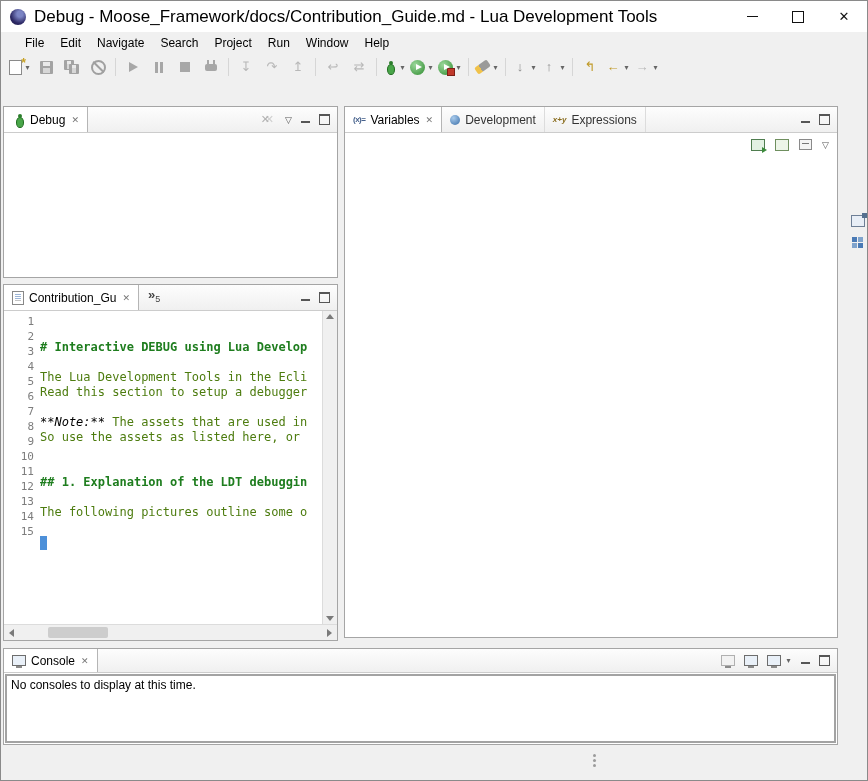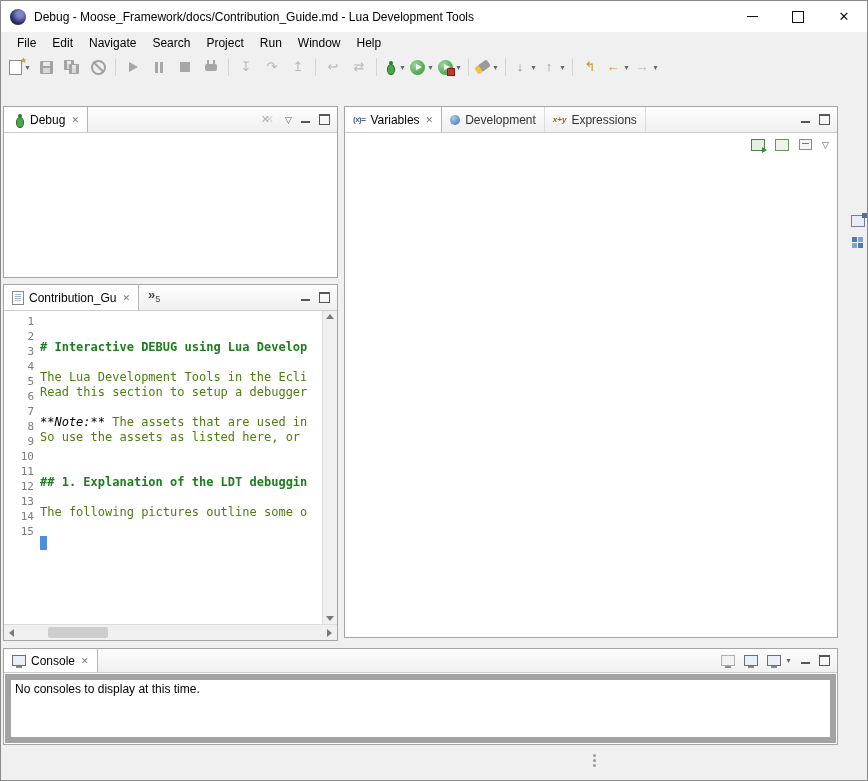--- a/index.html
+++ b/index.html
@@ -8,29 +8,29 @@
     font-family:"Liberation Sans",sans-serif;font-size:12px;color:#000;
     background:#e8e8e8;overflow:hidden;
   }
   .window{position:relative;width:868px;height:781px;box-sizing:border-box;
     border:1px solid #8a8a8a;background:#f0f0f0;overflow:hidden;}
 
   
   .titlebar{height:31px;background:#ffffff;display:flex;align-items:center;padding-left:9px;}
   .app-icon{width:16px;height:16px;border-radius:50%;flex:0 0 16px;
     background:radial-gradient(circle at 62% 32%, #7b84c4 0 20%, #2e2a66 62%, #191641);margin-right:8px;}
-  .title-text{font-size:12px;white-space:nowrap;}
+  .title-text{font-size:17px;white-space:nowrap;}
   .win-controls{margin-left:auto;display:flex;height:31px;}
   .win-btn{width:46px;display:flex;align-items:center;justify-content:center;}
   .min-bar{width:11px;height:1px;background:#111;display:block;}
   .max-box{width:10px;height:10px;border:1px solid #111;display:block;}
   .close-glyph{font-size:13px;color:#111;}
 
   
-  .menubar{height:21px;display:flex;align-items:center;padding-left:8px;background:#f0f0f0;}
+  .menubar{height:21px;display:flex;align-items:center;padding-left:16px;background:#f0f0f0;}
   .menu-item{padding:2px 8px;white-space:nowrap;}
 
   
   .toolbar{height:28px;display:flex;align-items:center;padding-left:6px;background:#f0f0f0;}
   .tb-sep{width:1px;height:18px;background:#d6d6d6;margin:0 4px;flex:0 0 1px;}
   .tb-btn{height:23px;min-width:22px;display:flex;align-items:center;justify-content:center;padding:0 2px;}
   .dd{font-size:8px;color:#666;margin-left:2px;width:7px;text-align:center;}
   .glyph-icon{font-size:13px;line-height:16px;width:16px;text-align:center;color:#8d8d8d;display:inline-block;}
   .glyph-icon.gold{color:#c09a28;}
   .glyph-icon.disabled{color:#b8b8b8;}
@@ -144,21 +144,21 @@
   .hscroll{height:15px;flex:0 0 15px;background:#f0f0f0;border-top:1px solid #dcdcdc;
     display:flex;align-items:center;position:relative;}
   .arr{width:0;height:0;display:block;}
   .arr.up{border-left:4px solid transparent;border-right:4px solid transparent;border-bottom:5px solid #7a7a7a;}
   .arr.down{border-left:4px solid transparent;border-right:4px solid transparent;border-top:5px solid #7a7a7a;}
   .arr.left{border-top:4px solid transparent;border-bottom:4px solid transparent;border-right:5px solid #7a7a7a;margin:0 5px;}
   .arr.right{border-top:4px solid transparent;border-bottom:4px solid transparent;border-left:5px solid #7a7a7a;margin:0 5px;margin-left:auto;}
   .hthumb{position:absolute;left:44px;width:60px;top:2px;bottom:2px;background:#cdcdcd;border-radius:2px;}
 
   
-  .console-content{flex:1;margin:1px;border:6px solid #a3a3a3;padding:2px 4px;overflow:hidden;background:#fff;}
+  .console-content{flex:1;margin:1px;border:2px solid #a3a3a3;padding:2px 4px;overflow:hidden;background:#fff;}
 
   
   .strip{position:absolute;right:1px;top:105px;width:21px;display:flex;flex-direction:column;
     align-items:center;gap:10px;padding-top:8px;}
   .restore-icon{width:12px;height:10px;border:1px solid #6e7f96;background:#e8eef6;position:relative;}
   .restore-icon::after{content:"";position:absolute;right:-3px;top:-3px;width:5px;height:5px;background:#55708f;}
   .grid-icon{width:11px;height:11px;background:
     linear-gradient(#4a7ab5,#4a7ab5) 0 0/5px 5px no-repeat,
     linear-gradient(#7fa3cc,#7fa3cc) 6px 0/5px 5px no-repeat,
     linear-gradient(#7fa3cc,#7fa3cc) 0 6px/5px 5px no-repeat,

